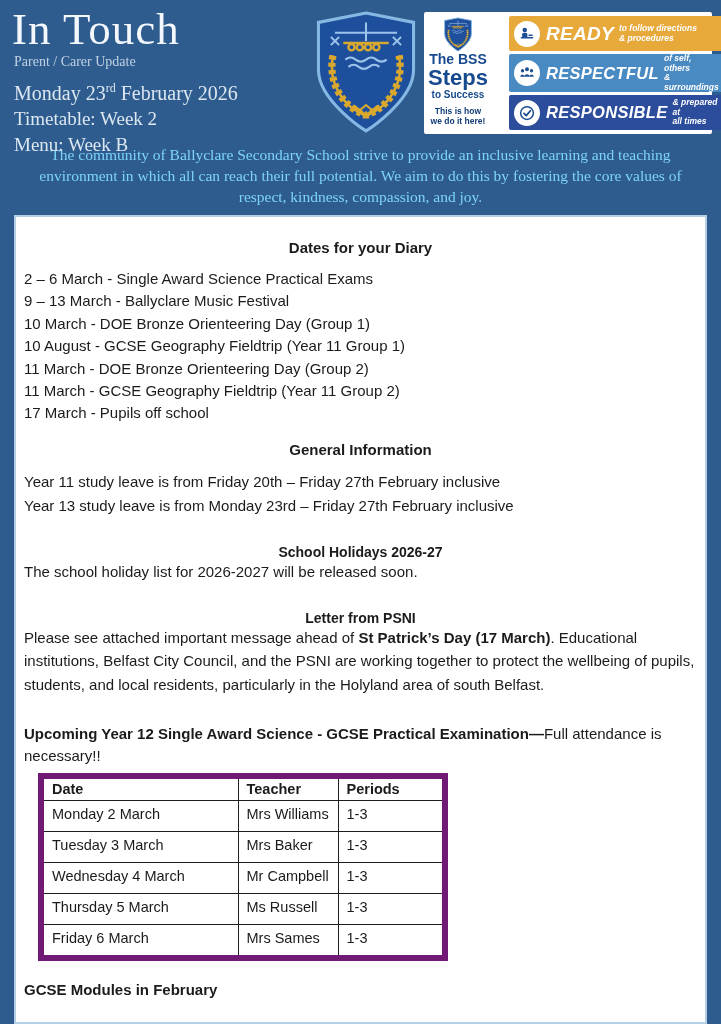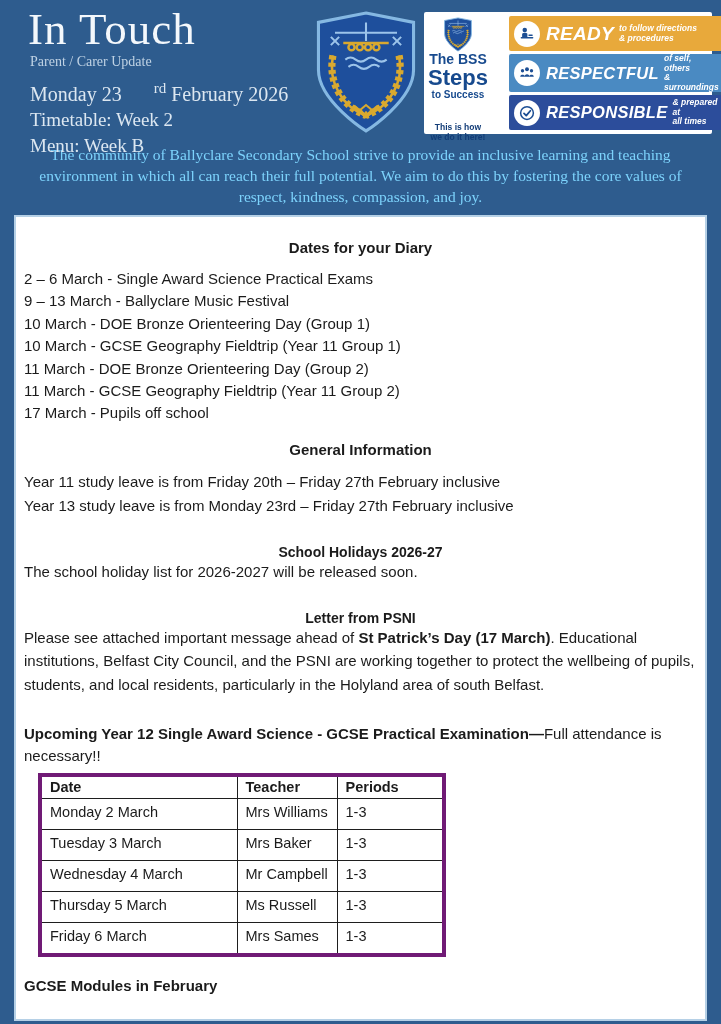--- a/index.html
+++ b/index.html
@@ -6,50 +6,50 @@
   html, body { width: 721px; height: 1024px; }
   body {
     background: #2e5c8e;
     font-family: "Liberation Sans", sans-serif;
     overflow: hidden;
     position: relative;
   }
 
   
   .header { position: relative; height: 142px; }
-  .header-left { position: absolute; left: 28px; top: 4px; color: #fff; }
+  .header-left { position: absolute; left: 12px; top: 4px; color: #fff; }
   .newsletter-title {
     font-family: "Liberation Serif", serif;
     font-size: 45px; font-weight: 400; letter-spacing: 1px; color: #f4f8fc;
     line-height: 50px;
   }
   .newsletter-subtitle {
     font-family: "Liberation Serif", serif;
     font-size: 14px; color: #bfd2e4; margin: 0 0 6px 2px;
   }
   .meta-line {
     font-family: "Liberation Serif", serif;
     font-size: 20px; color: #dce7f1; margin: 2px 0 0 2px; line-height: 24px;
   }
   .meta-line.small { font-size: 19px; }
-  sup { font-size: 15px; vertical-align: super; margin-left: 32px; }
+  sup { font-size: 12px; vertical-align: super; }
 
   .crest-wrap { position: absolute; left: 314px; top: 10px; width: 104px; height: 124px; }
 
   
   .bss-box {
     position: absolute; left: 424px; top: 12px; width: 288px; height: 122px;
     background: #ffffff; display: flex; padding: 4px; border-radius: 2px;
   }
   .bss-left { width: 76px; text-align: center; color: #174a8e; padding-top: 1px; }
   .bss-left .mini-crest { width: 30px; height: 35px; margin: 0 auto; }
   .bss-name1 { font-size: 14px; font-weight: 800; line-height: 15px; }
   .bss-name2 { font-size: 22px; font-weight: 800; line-height: 21px; }
   .bss-name3 { font-size: 10px; font-weight: 700; line-height: 14px; }
-  .bss-tagline { font-size: 8.5px; font-weight: 700; color: #123c77; line-height: 9.5px; margin-top: 21px; }
+  .bss-tagline { font-size: 8.5px; font-weight: 700; color: #123c77; line-height: 9.5px; margin-top: 5px; }
   .badges { flex: 1; display: flex; flex-direction: column; gap: 3px; margin-left: 21px; }
   .badge {
     flex: 1; display: flex; align-items: center; padding: 0 5px; border-radius: 2px;
     color: #fff;
   }
   .badge-icon {
     width: 26px; height: 26px; background: #fff; border-radius: 50%;
     display: flex; align-items: center; justify-content: center; flex: 0 0 26px;
   }
   .badge-word {
@@ -89,21 +89,21 @@
   .lead-line { font-size: 15px; line-height: 22px; margin-top: 27px; }
 
   
   table { border-collapse: collapse; table-layout: fixed; background: #fff; }
   th, td {
     border: 1.6px solid #1e1e1e; text-align: left; vertical-align: top;
     font-size: 14.5px;
   }
   th { font-weight: 700; padding: 2px 8px 3px; }
   td { padding: 4px 8px 6px; }
-  #science-table { width: 404px; margin: 6px 0 0 14px; border: 4px solid #701a75; }
+  #science-table { width: 404px; margin: 6px 0 0 14px; border: 6px solid #701a75; }
   #science-table td { padding: 5px 8px 9px; }
   .modules-heading { font-size: 15px; font-weight: 700; margin: 20px 0 8px; }
 </style>
 </head>
 <body>
 
 <svg width="0" height="0" style="position:absolute" aria-hidden="true">
   <symbol id="crest-symbol" viewBox="0 0 100 120">
     <path d="M50 3 L96 12 L96 58 C96 88 50 117 50 117 C50 117 4 88 4 58 L4 12 Z" fill="#1e4f9c" stroke="#85b8e2" stroke-width="3"></path>
 
@@ -218,21 +218,21 @@
 
 <div class="mission">The community of Ballyclare Secondary School strive to provide an inclusive learning and teaching environment in which all can reach their full potential.  We aim to do this by fostering the core values of respect, kindness, compassion, and joy.</div>
 
 <div class="panel">
 
   <div class="section-heading-center">Dates for your Diary</div>
   <div class="diary-list">
       <div class="list-item">2 – 6 March - Single Award Science Practical Exams</div>
       <div class="list-item">9 – 13 March - Ballyclare Music Festival</div>
       <div class="list-item">10 March - DOE Bronze Orienteering Day (Group 1)</div>
-      <div class="list-item">10 March - GCSE Geography Fieldtrip (Year 11 Group 1)</div>
+      <div class="list-item">10 August - GCSE Geography Fieldtrip (Year 11 Group 1)</div>
       <div class="list-item">11 March - DOE Bronze Orienteering Day (Group 2)</div>
       <div class="list-item">11 March - GCSE Geography Fieldtrip (Year 11 Group 2)</div>
       <div class="list-item">17 March - Pupils off school</div>
     </div>
 
   <div class="section-heading-center" style="margin-top:16px">General Information</div>
   <div class="body-line">Year 11 study leave is from Friday 20th – Friday 27th February inclusive</div>
   <div class="body-line">Year 13 study leave is from Monday 23rd – Friday 27th February inclusive</div>
 
   <div class="sub-heading">School Holidays 2026-27</div>

